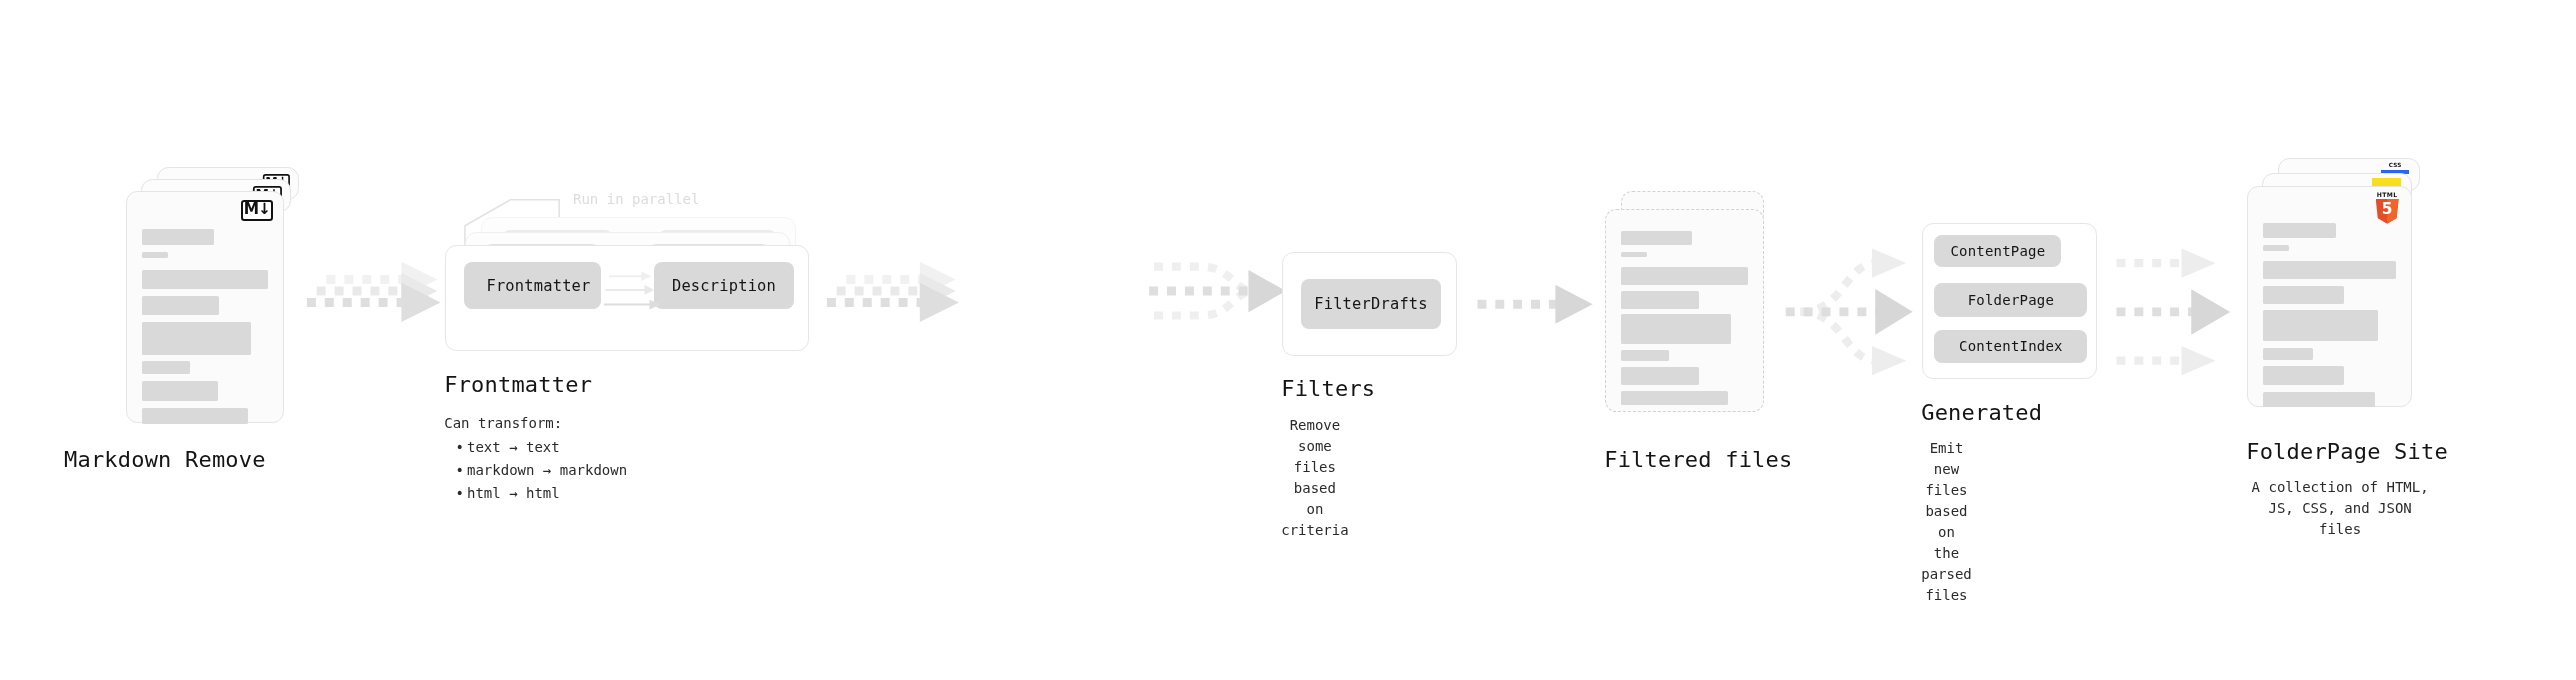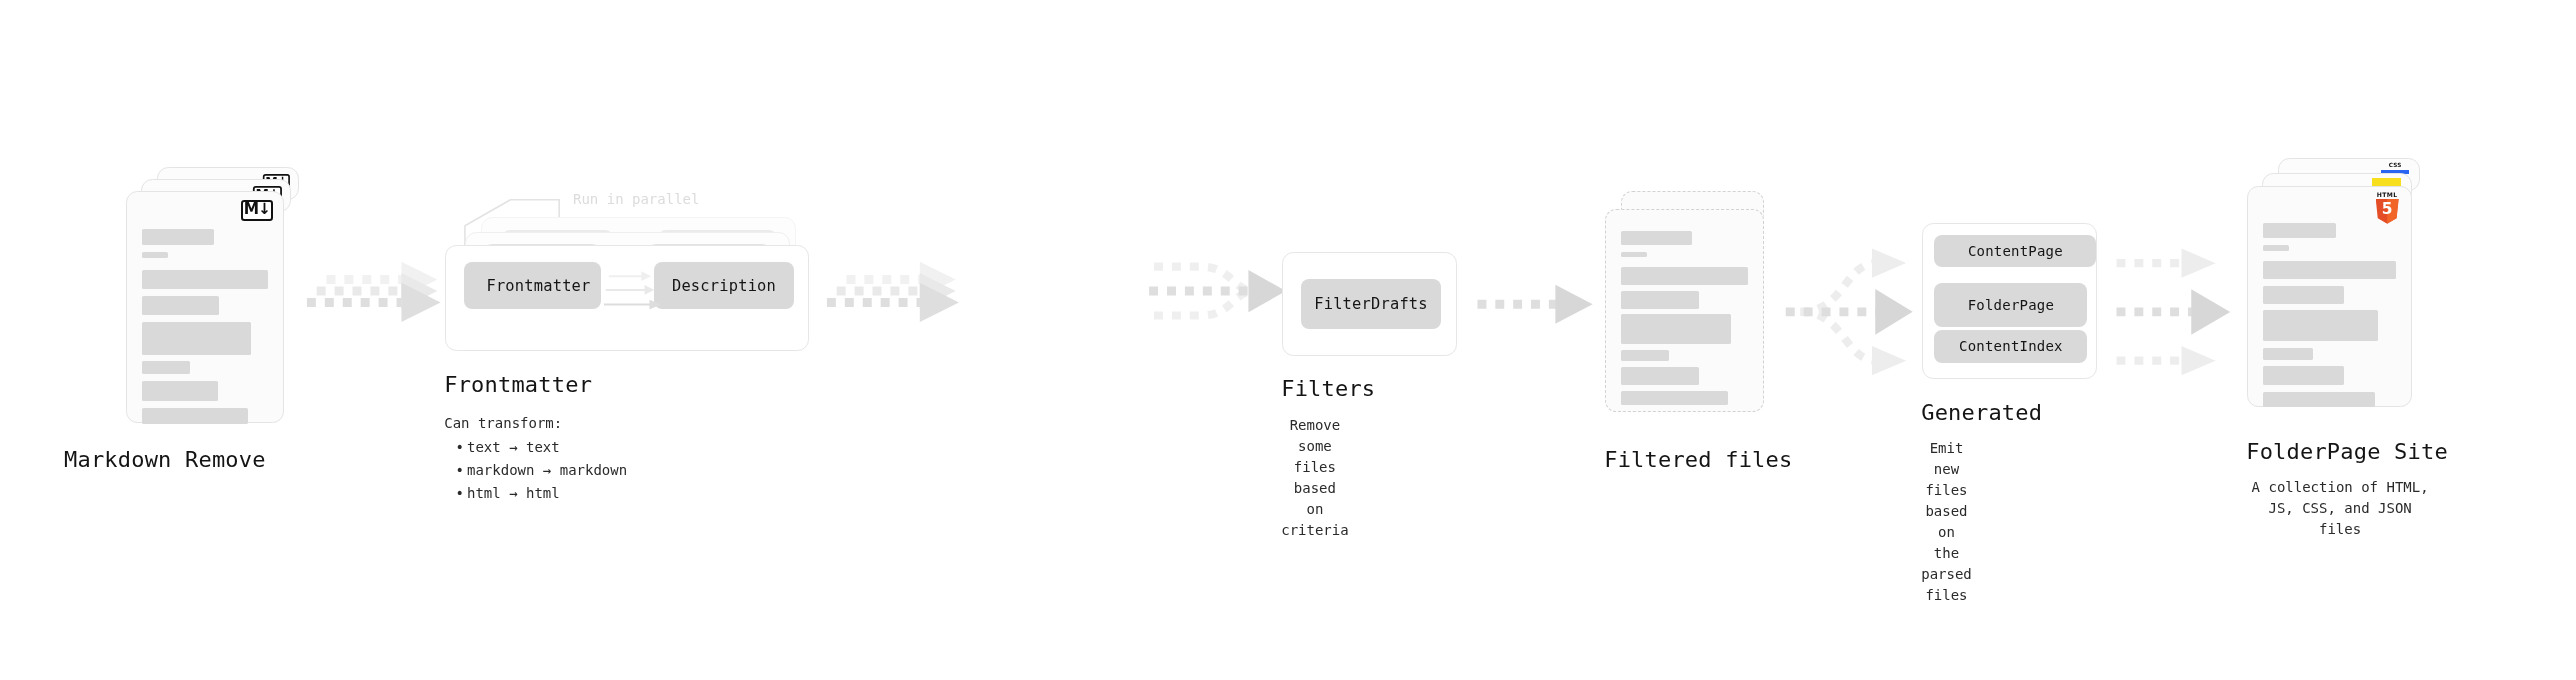--- a/index.html
+++ b/index.html
@@ -317,22 +317,22 @@
     <path d="M30,98 C84,98 84,38 124,38" stroke="#ededed" stroke-width="10" fill="none" stroke-dasharray="11 11"></path>
     <path d="M30,98 C84,98 84,158 124,158" stroke="#ededed" stroke-width="10" fill="none" stroke-dasharray="11 11"></path>
     <line x1="12" y1="98" x2="128" y2="98" stroke="#dedede" stroke-width="11" stroke-dasharray="11 11"></line>
     <polygon points="118,20 160,38 118,56" fill="#ededed"></polygon>
     <polygon points="118,140 160,158 118,176" fill="#ededed"></polygon>
     <polygon points="122,70 168,98 122,126" fill="#d7d7d7"></polygon>
   </svg>
 
   <div class="node" style="left:1922px; top:223px;">
     <div class="pbox" style="left:0px; top:0px; width:175px; height:156px;">
-      <div class="pill" style="left:11.4px; top:10.6px; width:162px; height:32.5px; font-size:14px;">ContentPage</div>
-      <div class="pill" style="left:11.4px; top:59px; width:153px; height:44px; font-size:14px;">FolderPage</div>
+      <div class="pill" style="left:11.4px; top:10.6px; width:127px; height:32.5px; font-size:14px;">ContentPage</div>
+      <div class="pill" style="left:11.4px; top:59px; width:153px; height:34px; font-size:14px;">FolderPage</div>
       <div class="pill" style="left:11.4px; top:106px; width:153px; height:32.5px; font-size:14px;">ContentIndex</div>
     </div>
     <div class="title" style="left:-0.8px; top:177px;">Generated</div>
     <div class="subtitle" style="left:-0.8px; top:215px;">Emit new files based on
 the parsed files</div>
   </div>
 
   <svg class="overlay" width="195" height="163" style="left:2110px; top:232px;" viewBox="0 0 240 200">
     <line x1="8" y1="38" x2="96" y2="38" stroke="#ededed" stroke-width="10" stroke-dasharray="11 11"></line>
     <polygon points="88,20 130,38 88,56" fill="#ededed"></polygon>

